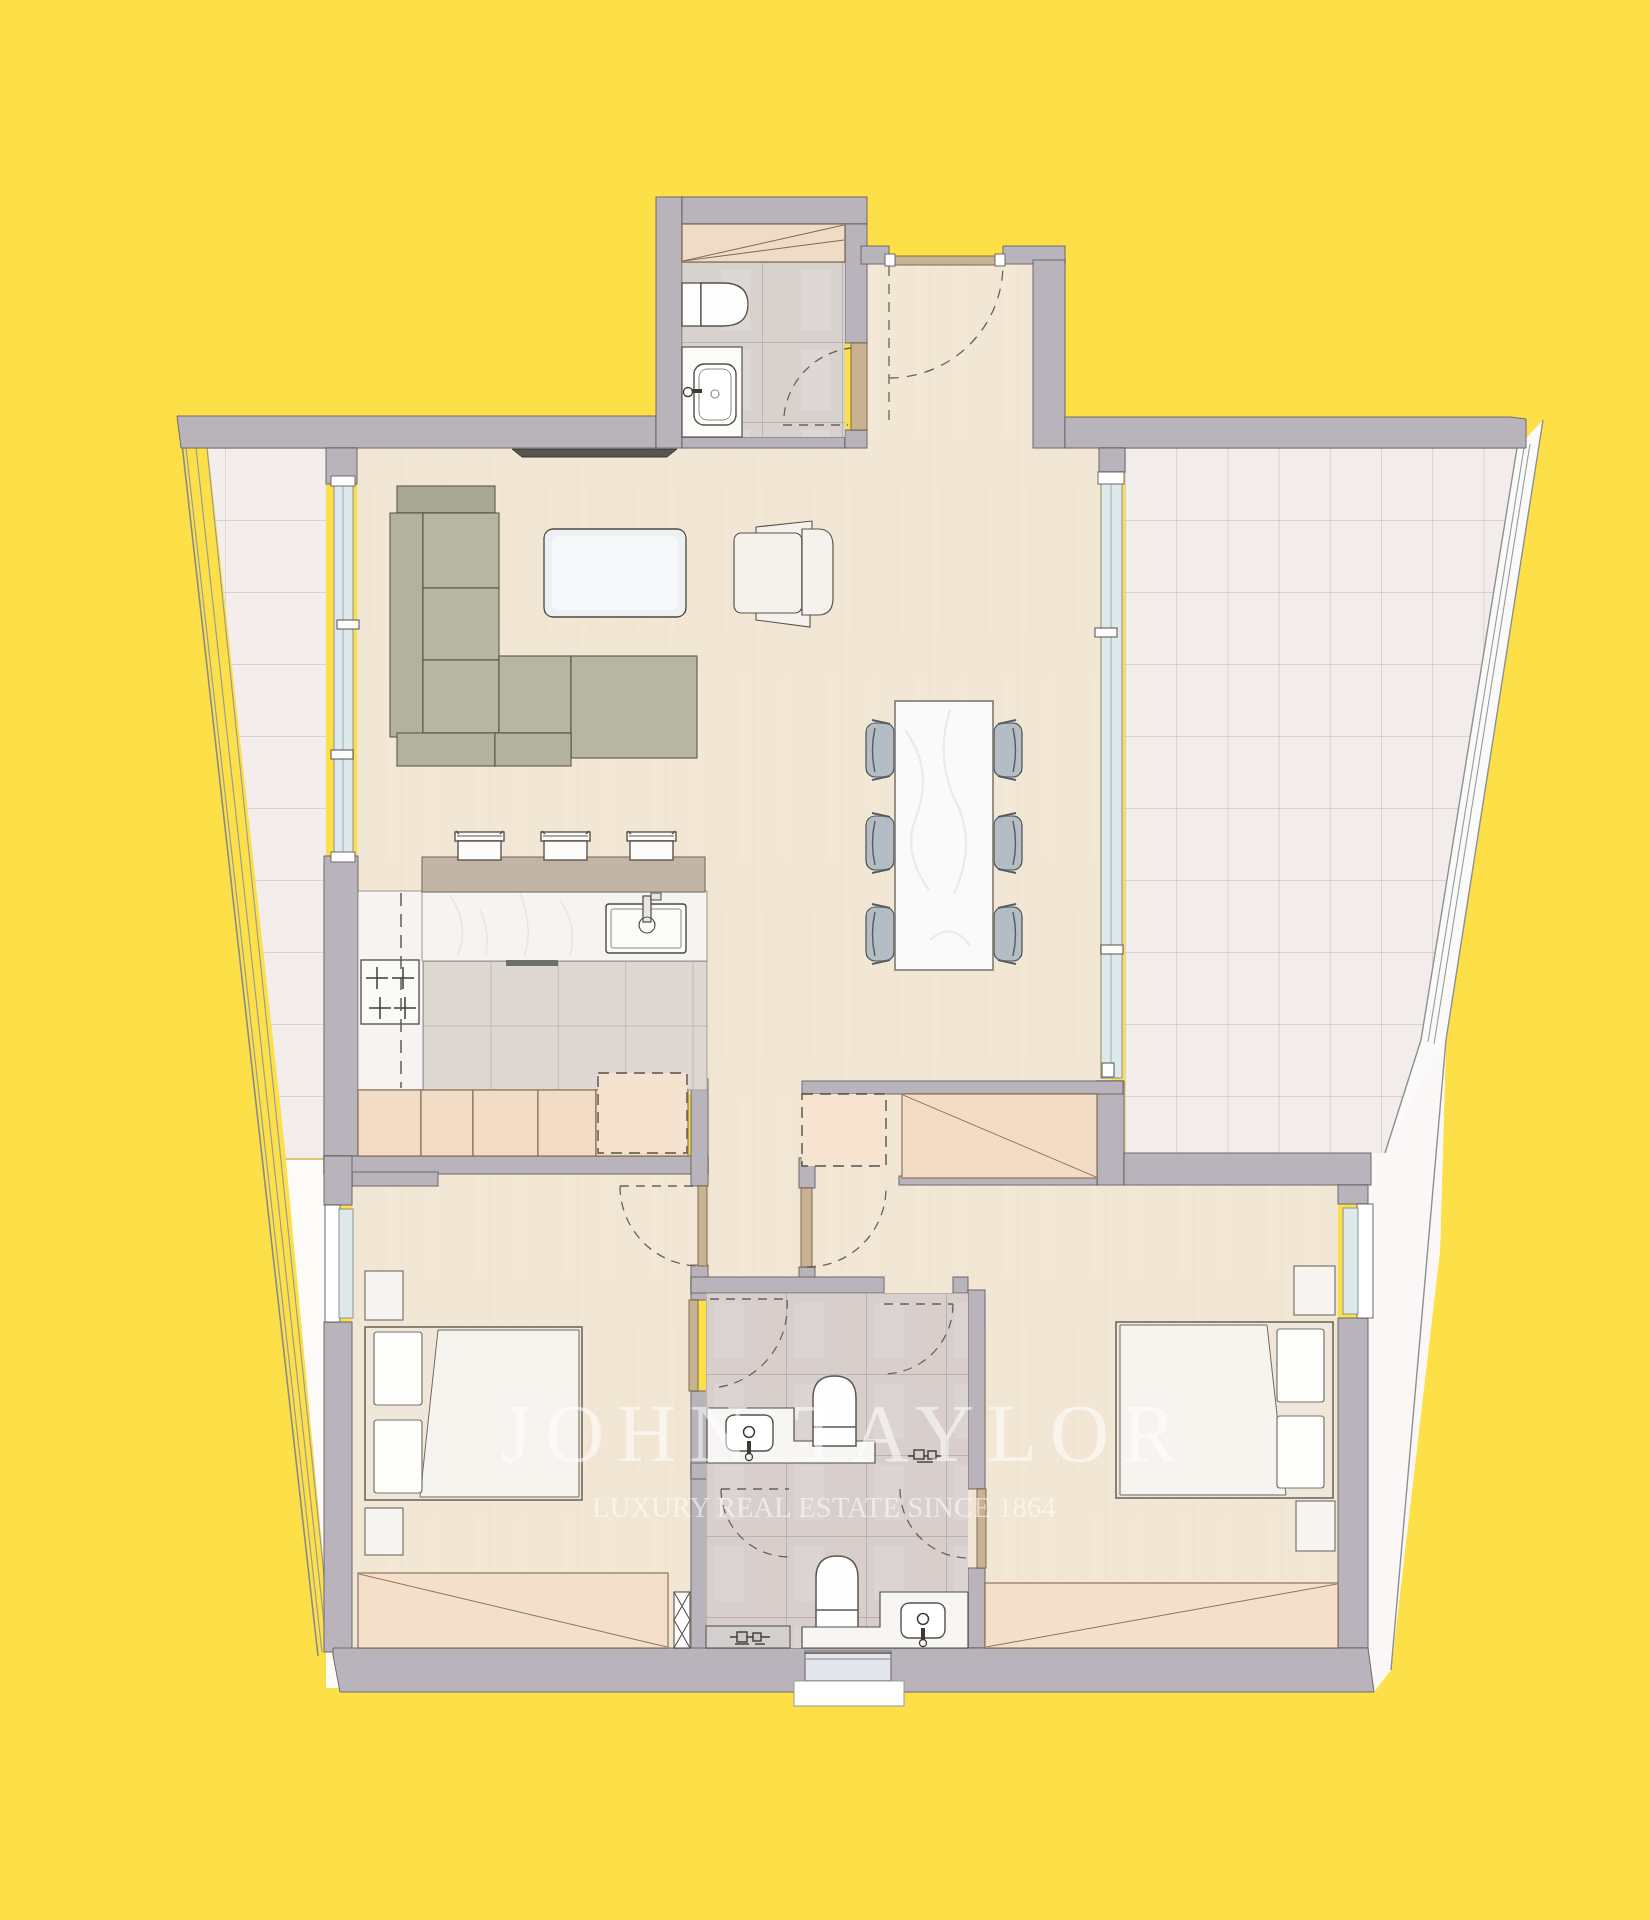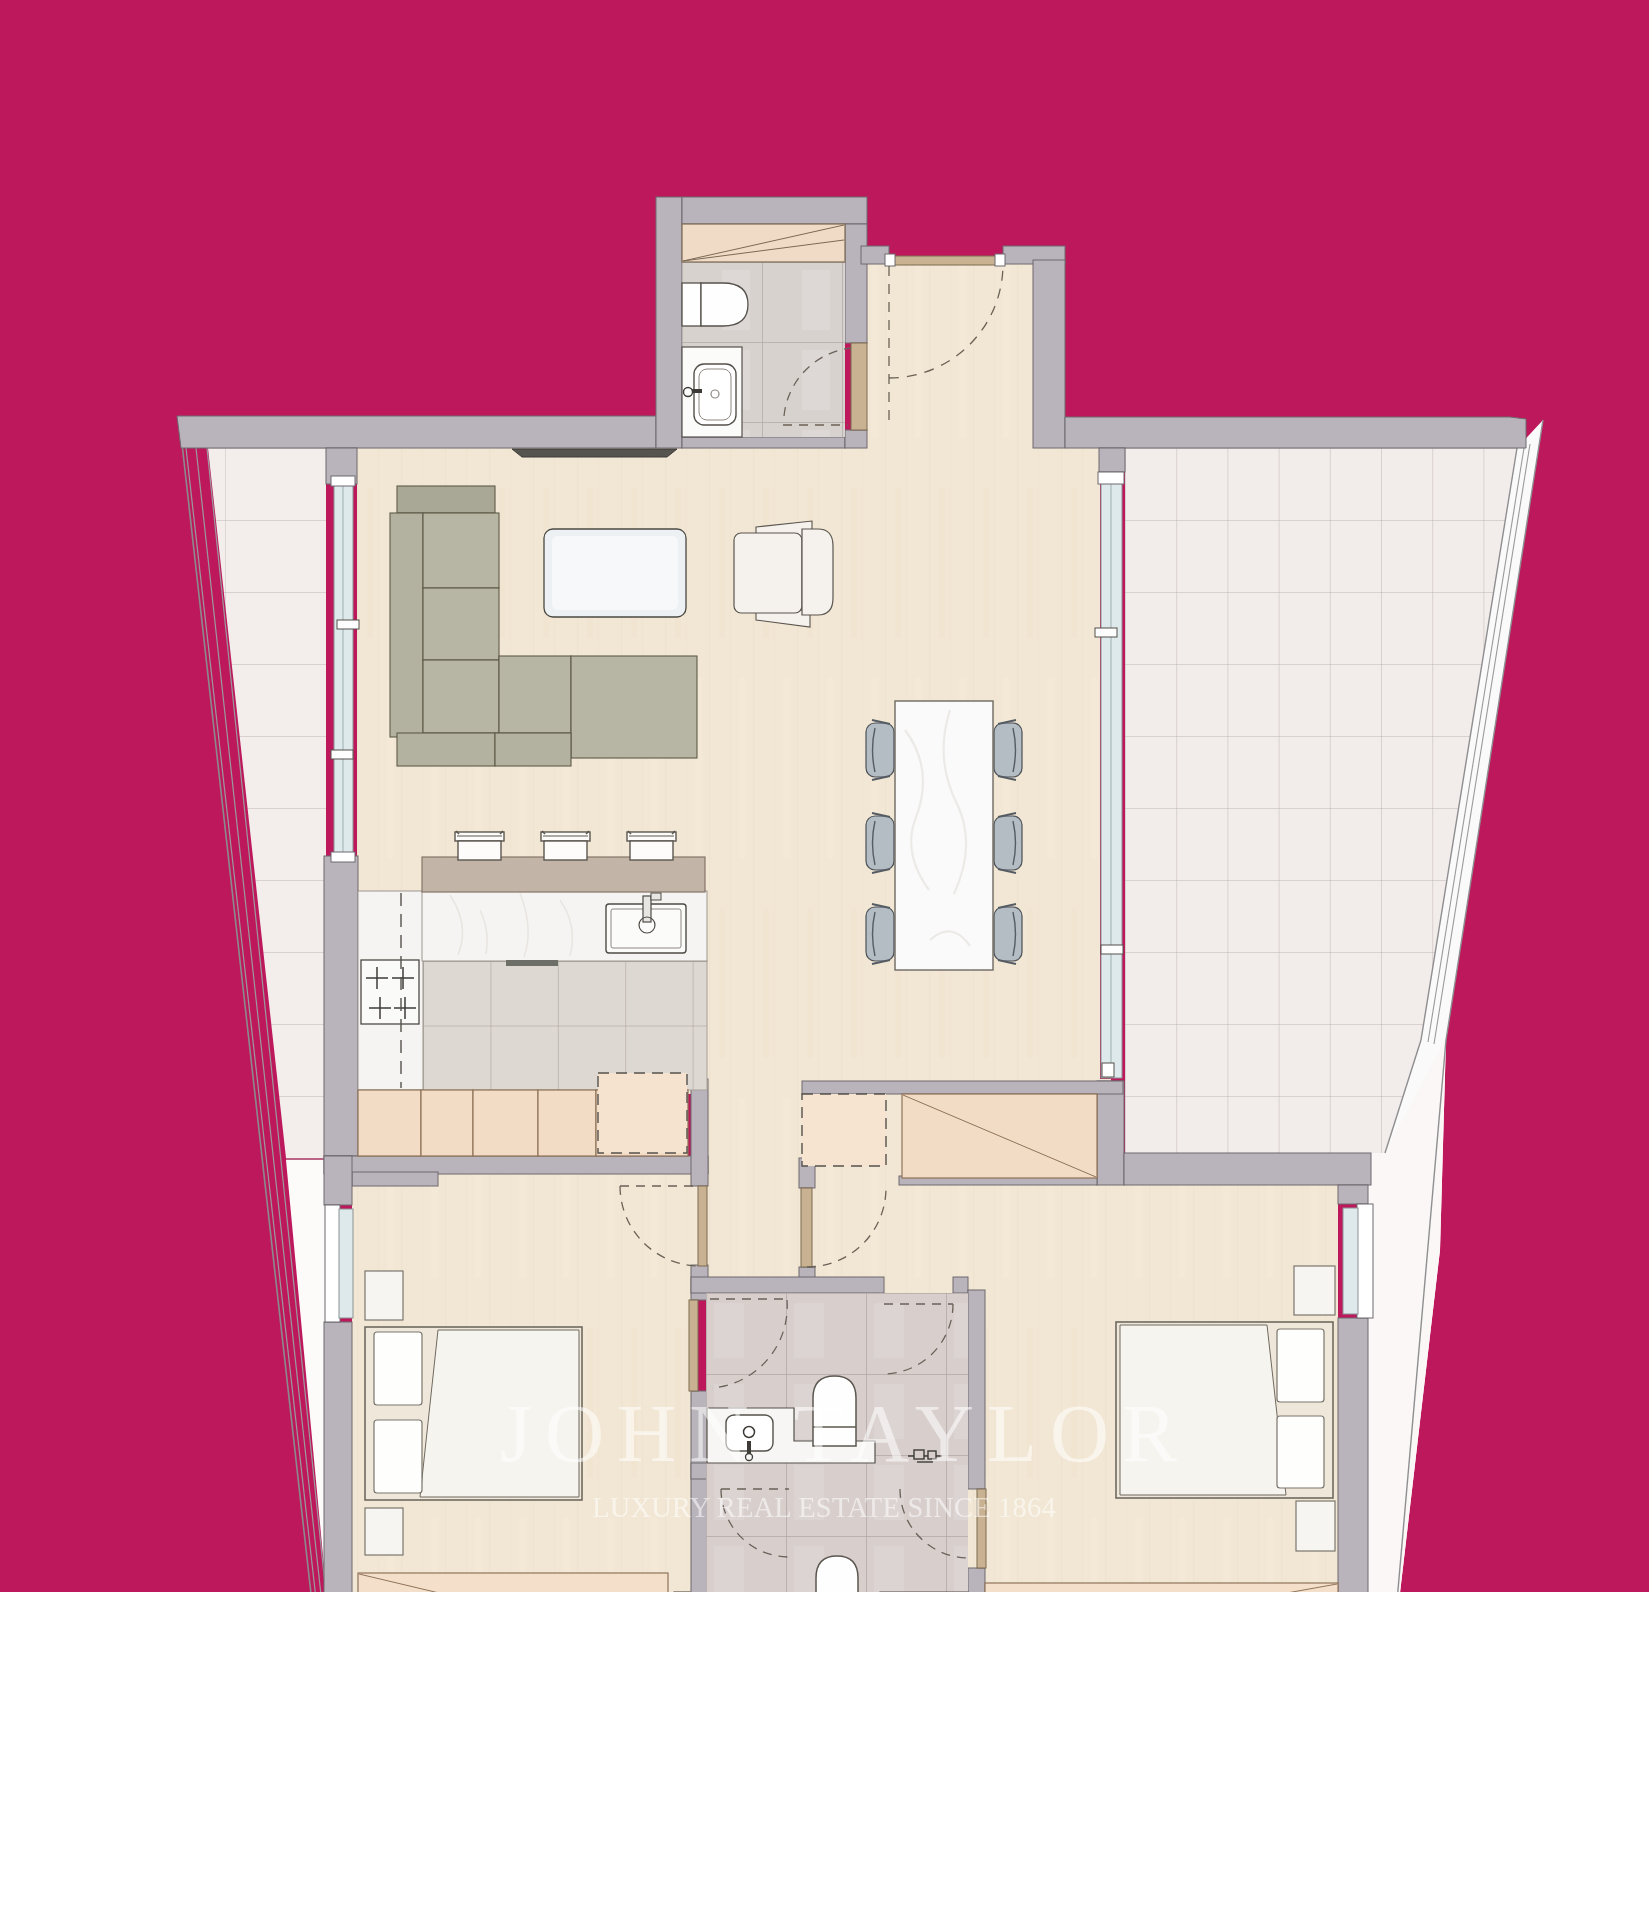--- a/index.html
+++ b/index.html
@@ -1,16 +1,16 @@
 <!DOCTYPE html>
 <html><head>
 <meta charset="utf-8">
 <style>
   html,body{margin:0;padding:0;background:#ffffff;}
-  .page{width:1649px;height:1592px;position:relative;background:#be185d;overflow:hidden;}
+  .page{width:1649px;height:1920px;position:relative;background:#fde047;overflow:hidden;}
   svg{position:absolute;top:0;left:0;}
   .wm{font-family:"Liberation Serif", serif;fill:rgba(255,255,255,0.55);}
 </style>
 </head>
 <body>
 <div class="page">
 <svg width="1649" height="1920" viewBox="0 0 1649 1920">
 <defs>
   <pattern id="wood" patternUnits="userSpaceOnUse" x="357" y="448" width="44" height="420">
     <rect width="44" height="420" fill="#f2e7d4"></rect>

